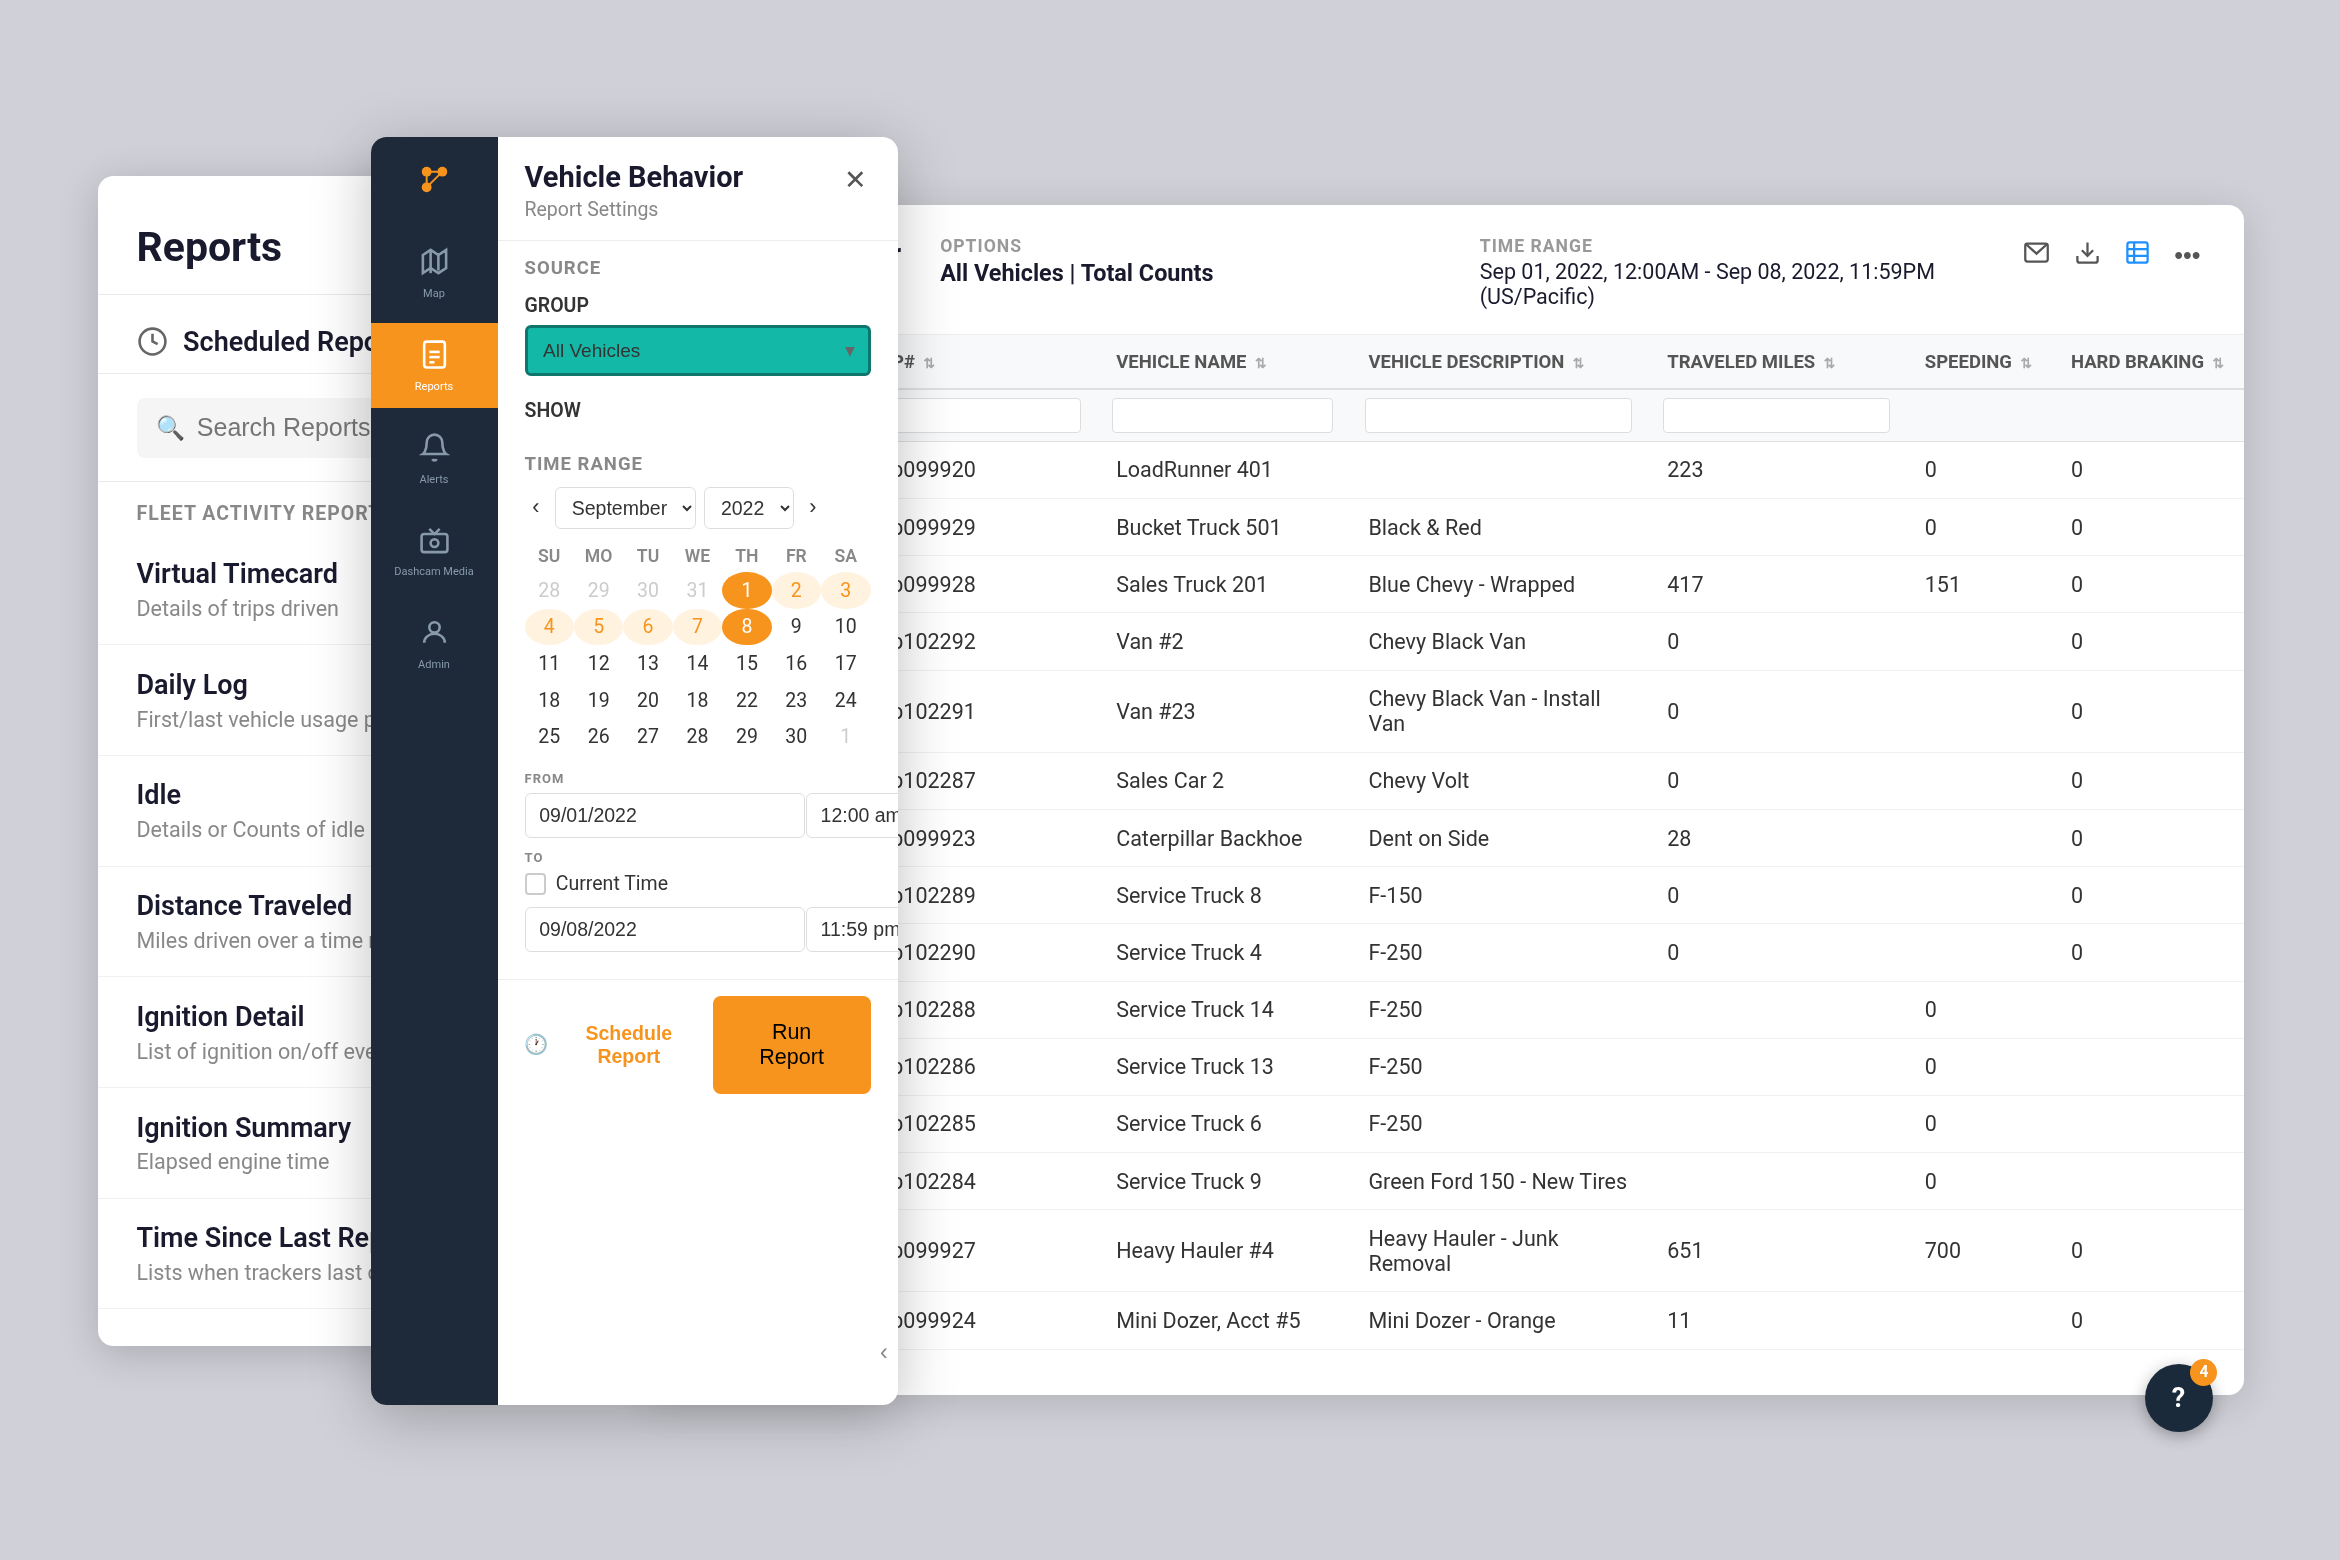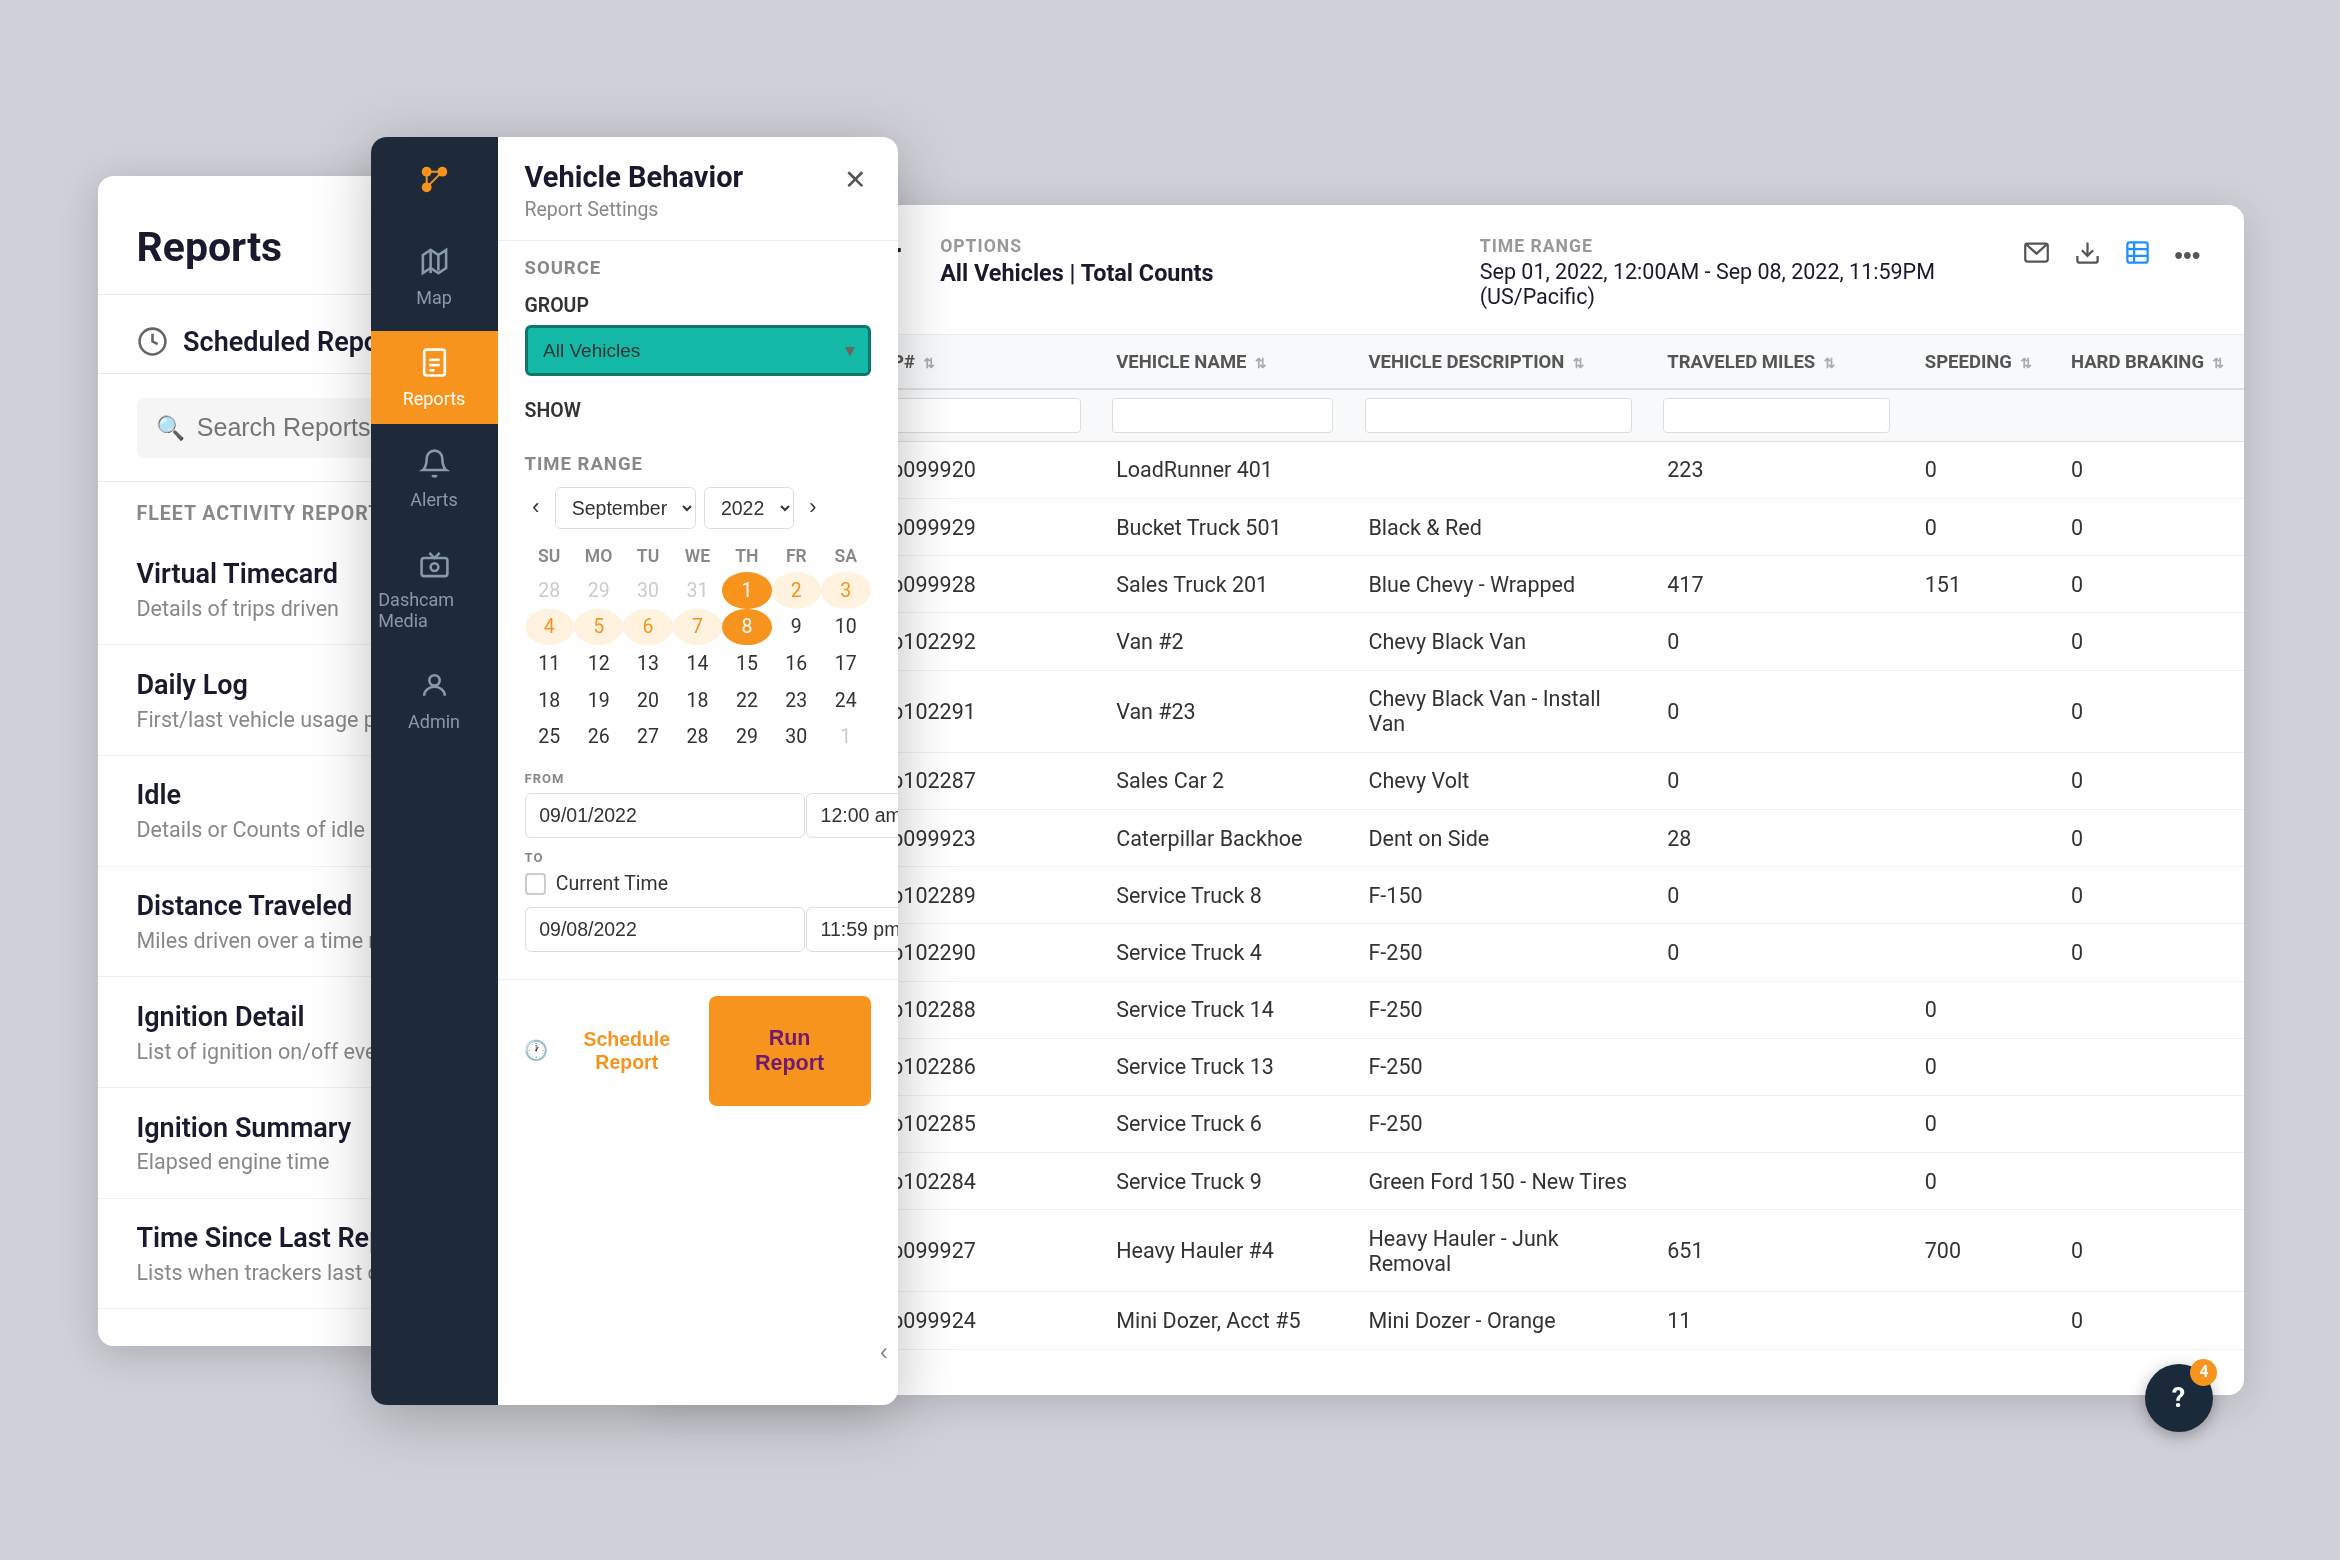--- a/index.html
+++ b/index.html
@@ -174,21 +174,21 @@
       background: #f7941d;
       color: #fff;
     }
 
     .nav-item svg {
       width: 31px;
       height: 31px;
     }
 
     .nav-item-label {
-      font-size: 18px;
+      font-size: 11px;
     }
 
     
     .form-area {
       position: absolute;
       left: 127px;
       top: 0;
       right: 0;
       bottom: 0;
       overflow-y: auto;
@@ -428,26 +428,26 @@
       background: none;
       border: none;
       color: #f7941d;
       font-size: 19.5px;
       cursor: pointer;
       font-weight: 600;
     }
 
     .run-report-btn {
       background: #f7941d;
-      color: #701a75;
+      color: #000000;
       border: none;
       border-radius: 7.8px;
-      padding: 30px 27px;
+      padding: 24px 27px;
       font-size: 21.5px;
-      font-weight: 700;
+      font-weight: 400;
       cursor: pointer;
       margin-left: auto;
     }
 
     .collapse-btn {
       background: none;
       border: none;
       cursor: pointer;
       font-size: 23.4px;
       color: #888;

